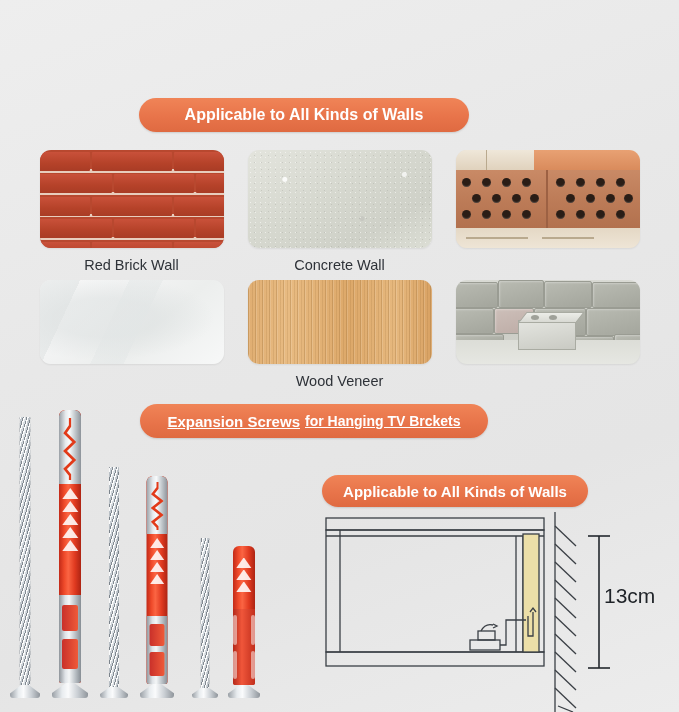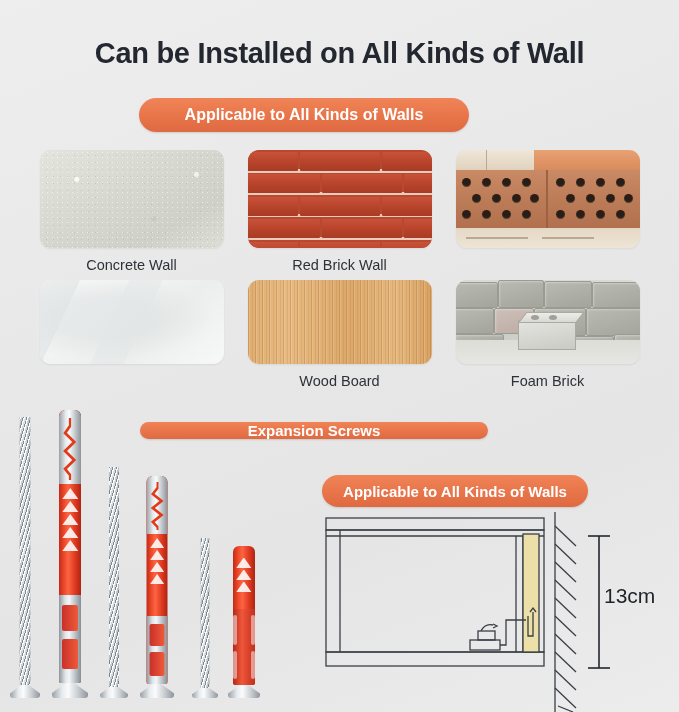--- a/index.html
+++ b/index.html
@@ -18,21 +18,21 @@
   }
 
   
   .pill{
     position:absolute;display:flex;align-items:center;justify-content:center;
     background:linear-gradient(180deg,#f08457 0%,#e8744a 55%,#df6a41 100%);
     border-radius:999px;color:#fff;box-shadow:0 1px 2px rgba(0,0,0,.13);
     white-space:nowrap;
   }
   #pill-top{left:139px;top:98px;width:330px;height:34px;font-size:16px;font-weight:700;}
-  #pill-screws{left:140px;top:422px;width:348px;height:17px;font-size:15px;font-weight:700;}
+  #pill-screws{left:140px;top:404px;width:348px;height:34px;font-size:15px;font-weight:700;text-decoration:underline;}
   #pill-diagram{left:322px;top:475px;width:266px;height:32px;font-size:15px;font-weight:700;}
   .pill .thin{font-weight:600;font-size:14px;margin-left:5px;}
 
   
   .grid{position:absolute;left:0;top:150px;width:679px;}
   .row{display:flex;justify-content:center;gap:24px;margin-bottom:7px;}
   .cell{width:184px;}
   .swatch{
     width:184px;height:98px;border-radius:11px;overflow:hidden;position:relative;
     box-shadow:0 1px 2px rgba(0,0,0,.07);
@@ -161,34 +161,28 @@
   .diagram svg{display:block;}
   .dimlabel{position:absolute;left:604px;top:584px;font-size:21px;color:#1f2328;
     font-family:"Liberation Sans",sans-serif;}
   .cabtext{position:absolute;left:360px;top:590px;font-size:15px;color:#23272d;}
 </style>
 </head>
 <body>
 
 <div class="page">
 
-  <div class="title">Can be Installed on All Kinds of Wall</div>
 
   <div class="pill" id="pill-top">
     <span>Applicable to All Kinds of Walls</span>
   </div>
 
   <div class="grid">
 
     <div class="row row1">
-
-      <div class="cell">
-        <div class="swatch sw-concrete"></div>
-        <div class="cap">Concrete Wall</div>
-      </div>
 
       <div class="cell">
         <div class="swatch sw-redbrick">
           <div class="mortar"></div>
           <div class="brow" style="top:0">
               <div class="brk" style="left:-30px;width:80px"></div>
               <div class="brk" style="left:52px;width:80px"></div>
               <div class="brk" style="left:134px;width:80px"></div>
             </div>
           <div class="brow" style="top:22.5px">
@@ -206,20 +200,25 @@
               <div class="brk" style="left:74px;width:80px"></div>
               <div class="brk" style="left:156px;width:80px"></div>
             </div>
           <div class="brow" style="top:90px">
               <div class="brk" style="left:-30px;width:80px"></div>
               <div class="brk" style="left:52px;width:80px"></div>
               <div class="brk" style="left:134px;width:80px"></div>
             </div>
         </div>
         <div class="cap">Red Brick Wall</div>
+      </div>
+
+      <div class="cell">
+        <div class="swatch sw-concrete"></div>
+        <div class="cap">Concrete Wall</div>
       </div>
 
       <div class="cell">
         <div class="swatch sw-hollow">
           <div class="capstone">
             <i style="left:30px"></i>
               <i style="left:78px"></i>
               <i style="left:132px"></i>
           </div>
           <div class="orange" style="left:78px;width:54px"></div>
@@ -264,21 +263,21 @@
     </div>
 
     <div class="row row2">
 
       <div class="cell">
         <div class="swatch sw-tile"></div>
       </div>
 
       <div class="cell">
         <div class="swatch sw-wood"></div>
-        <div class="cap">Wood Board</div>
+        <div class="cap">Wood Veneer</div>
       </div>
 
       <div class="cell">
         <div class="swatch sw-foam">
           <div class="fb" style="left:-6px;top:2px;width:46px;height:24px"></div>
           <div class="fb" style="left:42px;top:0px;width:44px;height:26px"></div>
           <div class="fb" style="left:88px;top:1px;width:46px;height:25px"></div>
           <div class="fb" style="left:136px;top:2px;width:52px;height:24px"></div>
           <div class="fb" style="left:-4px;top:28px;width:40px;height:24px"></div>
           <div class="fb" style="left:38px;top:28px;width:38px;height:24px;background:linear-gradient(165deg,#cdbfb9,#bdaca6)"></div>
@@ -287,28 +286,28 @@
           <div class="fb" style="left:-2px;top:54px;width:48px;height:14px"></div>
           <div class="fb" style="left:112px;top:56px;width:44px;height:12px"></div>
           <div class="fb" style="left:158px;top:54px;width:34px;height:16px"></div>
           <div class="floor"></div>
           <div class="front">
             <div class="t"></div>
             <div class="h" style="left:12px"></div>
             <div class="h" style="left:30px"></div>
           </div>
         </div>
-        <div class="cap">Foam Brick</div>
       </div>
 
     </div>
   </div>
 
   <div class="pill" id="pill-screws">
     <span>Expansion Screws</span>
+    <span class="thin">for Hanging TV Brckets</span>
   </div>
 
   <div class="screws">
 
     <div class="screw" style="left:10px;width:30px;height:282px">
       <div class="head" style="width:30px;height:16px"></div>
       <div class="thread" style="bottom:13px;width:11px;height:268px"></div>
     </div>
 
     <div class="screw" style="left:52px;width:36px;height:288px">

